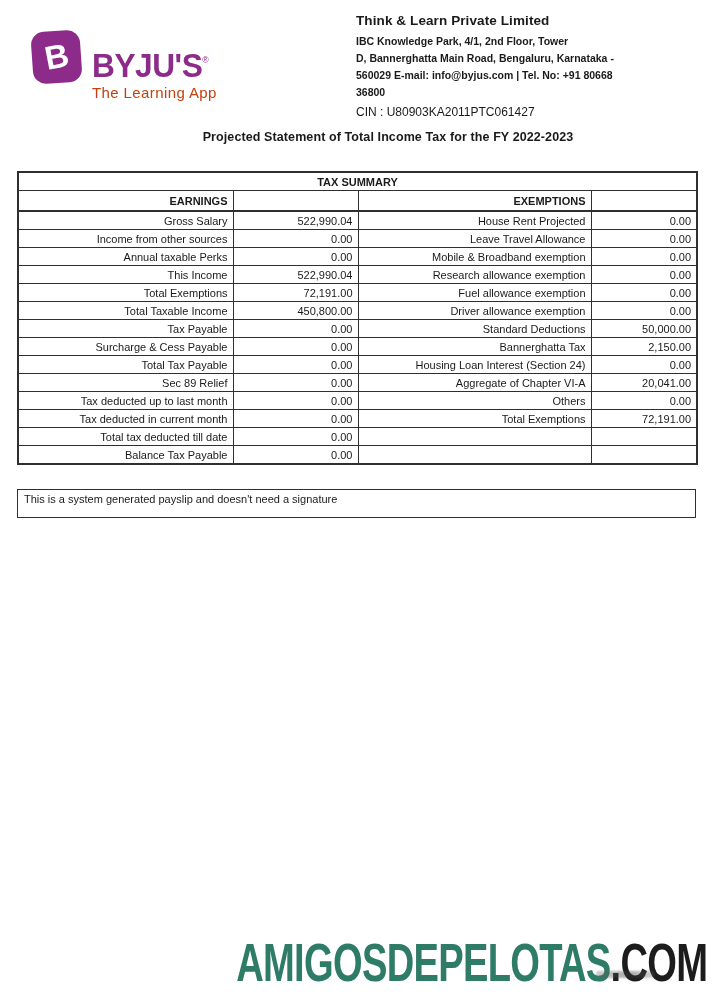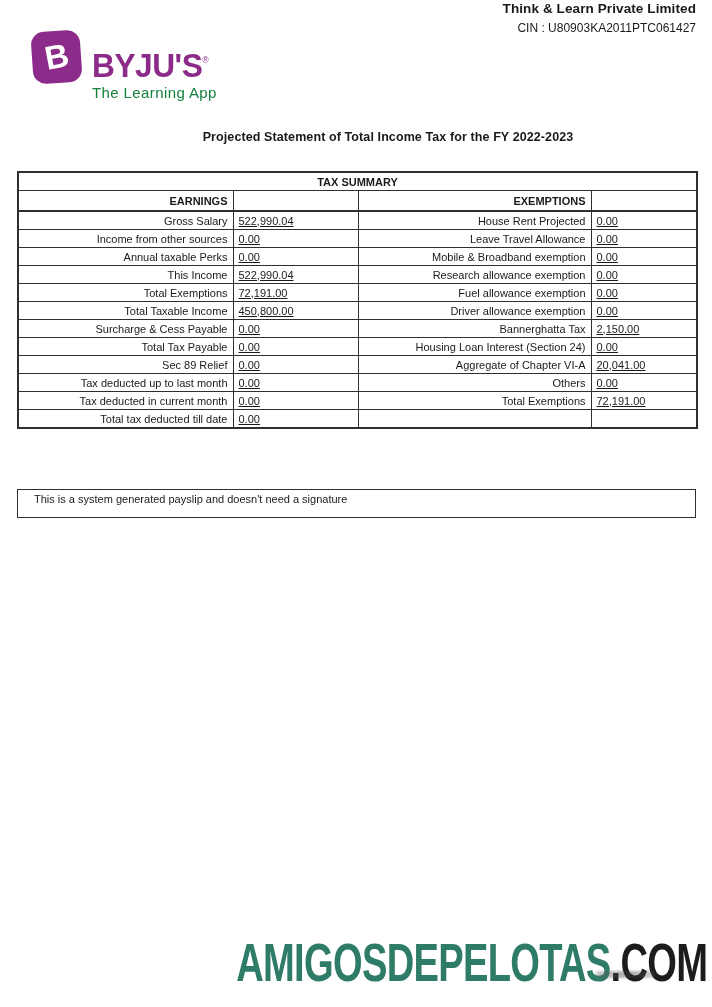--- a/index.html
+++ b/index.html
@@ -25,23 +25,23 @@
     color:#ffffff;font-size:33px;font-weight:bold;line-height:1;
     transform:rotate(-7deg) translateY(-1px);
   }
   .logo-text{position:absolute;left:62px;top:17px;}
   .brand{
     color:var(--purple);font-size:33px;font-weight:800;line-height:34px;
     letter-spacing:-0.5px;display:inline-block;transform:scaleX(0.96);transform-origin:left center;
     white-space:nowrap;
   }
   .registered{font-size:9px;vertical-align:14px;font-weight:400;letter-spacing:0;}
-  .tagline{color:#15803d;font-size:15px;letter-spacing:0.4px;margin-top:1px;white-space:nowrap;}
-
-  .company-block{position:absolute;right:16px;top:1px;width:340px;text-align:right;}
+  .tagline{color:#c2410c;font-size:15px;letter-spacing:0.4px;margin-top:1px;white-space:nowrap;}
+
+  .company-block{position:absolute;right:16px;top:13px;width:340px;text-align:left;}
   .company-name{font-size:13.5px;font-weight:bold;margin-bottom:5px;letter-spacing:0.1px;}
   .addr-line{font-size:10.5px;font-weight:bold;line-height:17px;}
   .cin-line{font-size:12px;font-weight:normal;margin-top:4px;}
 
   
   .doc-title{
     position:absolute;left:0;top:130px;width:100%;text-align:center;
     font-size:12.5px;font-weight:bold;letter-spacing:0.1px;margin-left:32px;
   }
 
@@ -52,27 +52,27 @@
     border:2px solid var(--line);
   }
   table.tax-table td{
     border:1px solid var(--line);
     font-size:11px;height:17px;padding:0 5px;
     overflow:hidden;white-space:nowrap;vertical-align:middle;
   }
   td.caption-cell{text-align:center;font-weight:bold;height:14px;}
   tr.head-row td{font-weight:bold;height:19px;border-bottom-width:2px;}
   td.lab{text-align:right;}
-  td.val{text-align:left;text-decoration:underline;}
+  td.val{text-align:right;}
 
   
   .note-box{
     position:absolute;left:17px;top:489px;width:679px;height:29px;
     border:1.5px solid var(--line);box-sizing:border-box;
-    font-size:11px;padding:3px 16px;
+    font-size:11px;padding:3px 6px;
   }
 
   
   .watermark{
     position:absolute;right:5px;top:937px;white-space:nowrap;
     font-weight:800;font-size:53px;line-height:52px;letter-spacing:-1px;
     transform:scaleX(0.72);transform-origin:100% 50%;
   }
   .wm-primary{color:var(--teal);}
   .wm-secondary{color:#1c1c1c;}
@@ -92,20 +92,26 @@
       <span class="logo-b">B</span>
     </div>
     <div class="logo-text">
       <div class="brand"><span>BYJU'S</span><span class="registered">®</span></div>
       <div class="tagline">The Learning App</div>
     </div>
   </div>
 
   <div class="company-block">
     <div class="company-name">Think &amp; Learn Private Limited</div>
+    <div>
+        <div class="addr-line">IBC Knowledge Park, 4/1, 2nd Floor, Tower</div>
+        <div class="addr-line">D, Bannerghatta Main Road, Bengaluru, Karnataka -</div>
+        <div class="addr-line">560029 E-mail: info@byjus.com | Tel. No: +91 80668</div>
+        <div class="addr-line">36800</div>
+      </div>
     <div class="cin-line">CIN : U80903KA2011PTC061427</div>
   </div>
 
   <div class="doc-title">Projected Statement of Total Income Tax for the FY 2022-2023</div>
 
   <table class="tax-table">
     <colgroup>
       <col style="width:215px">
         <col style="width:125px">
         <col style="width:233px">
@@ -151,20 +157,26 @@
           <td class="lab">Fuel allowance exemption</td>
           <td class="val">0.00</td>
         </tr>
         <tr>
           <td class="lab">Total Taxable Income</td>
           <td class="val">450,800.00</td>
           <td class="lab">Driver allowance exemption</td>
           <td class="val">0.00</td>
         </tr>
         <tr>
+          <td class="lab">Tax Payable</td>
+          <td class="val">0.00</td>
+          <td class="lab">Standard Deductions</td>
+          <td class="val">50,000.00</td>
+        </tr>
+        <tr>
           <td class="lab">Surcharge &amp; Cess Payable</td>
           <td class="val">0.00</td>
           <td class="lab">Bannerghatta Tax</td>
           <td class="val">2,150.00</td>
         </tr>
         <tr>
           <td class="lab">Total Tax Payable</td>
           <td class="val">0.00</td>
           <td class="lab">Housing Loan Interest (Section 24)</td>
           <td class="val">0.00</td>
@@ -182,20 +194,26 @@
           <td class="val">0.00</td>
         </tr>
         <tr>
           <td class="lab">Tax deducted in current month</td>
           <td class="val">0.00</td>
           <td class="lab">Total Exemptions</td>
           <td class="val">72,191.00</td>
         </tr>
         <tr>
           <td class="lab">Total tax deducted till date</td>
+          <td class="val">0.00</td>
+          <td class="lab"></td>
+          <td class="val"></td>
+        </tr>
+        <tr>
+          <td class="lab">Balance Tax Payable</td>
           <td class="val">0.00</td>
           <td class="lab"></td>
           <td class="val"></td>
         </tr>
       </tbody>
   </table>
 
   <div class="note-box">This is a system generated payslip and doesn't need a signature</div>
 
   <div class="watermark">

